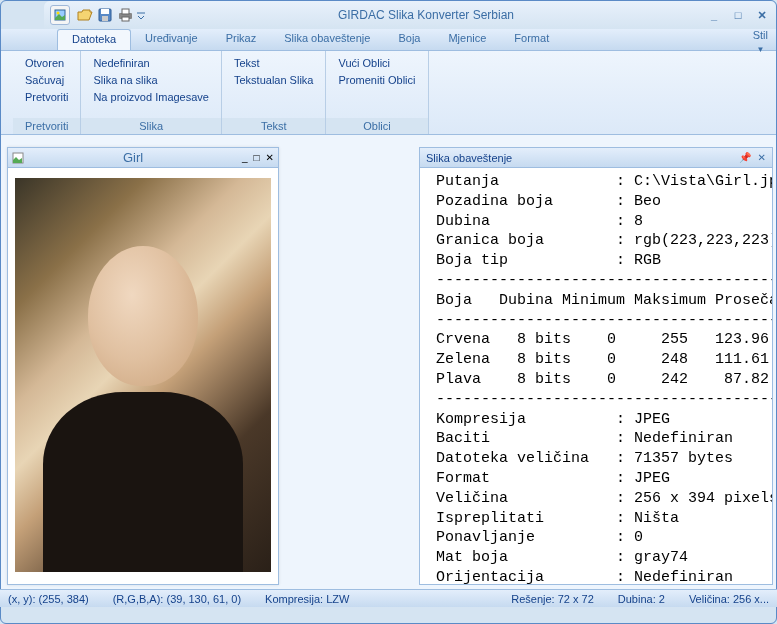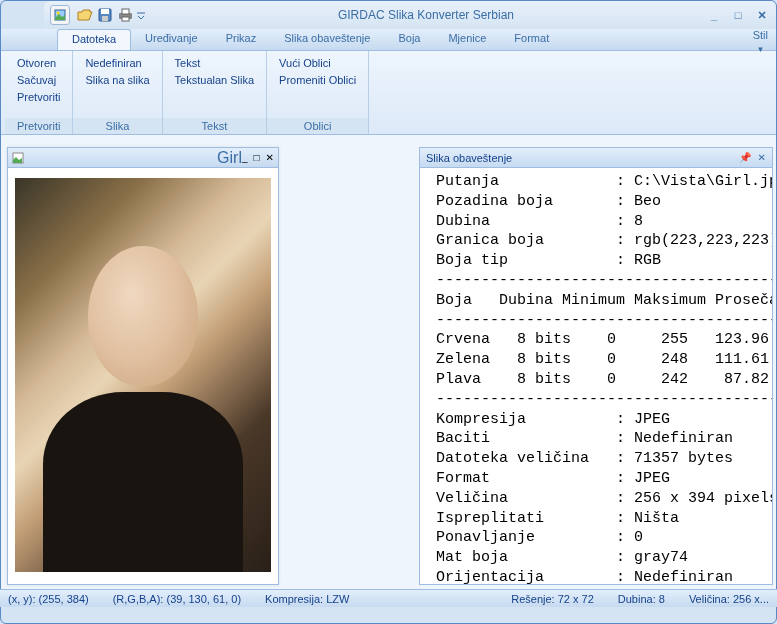--- a/index.html
+++ b/index.html
@@ -12,31 +12,31 @@
 .title-text { flex: 1; text-align: center; color: #3b6ea5; font-size: 12px; }
 .win-controls { display: flex; gap: 8px; }
 .win-btn { width: 16px; height: 16px; cursor: pointer; color: #3b6ea5; font-weight: bold; display: flex; align-items: center; justify-content: center; }
 
 .menubar { height: 22px; background: linear-gradient(#e3eefb, #c6daf0); display: flex; padding-left: 56px; border-bottom: 1px solid #9ebde0; }
 .tab { padding: 3px 14px; color: #3b6ea5; cursor: pointer; font-size: 11px; border-radius: 3px 3px 0 0; }
 .tab.active { background: #f2f7fd; border: 1px solid #9ebde0; border-bottom: none; color: #15428b; }
 .menubar-right { margin-left: auto; margin-right: 8px; display: flex; align-items: center; gap: 4px; color: #3b6ea5; cursor: pointer; flex-direction: column; }
 .dropdown-arrow { font-size: 8px; }
 
-.ribbon { height: 84px; background: linear-gradient(#eef5fd, #dce9f8); display: flex; border-bottom: 1px solid #9ebde0; padding: 0 4px; }
+.ribbon { height: 84px; background: linear-gradient(#eef5fd, #dce9f8); display: flex; border-bottom: 1px solid #9ebde0; padding: 0 12px; }
 .ribbon-group { border-right: 1px solid #b8cee6; display: flex; flex-direction: column; min-width: 60px; }
 .ribbon-items { flex: 1; display: flex; flex-direction: column; padding: 4px 8px; gap: 1px; }
 .ribbon-item { color: #15428b; padding: 2px 4px; cursor: pointer; white-space: nowrap; font-size: 11px; border-radius: 2px; }
 .ribbon-label { text-align: center; color: #3b6ea5; padding: 2px 8px; background: #d5e4f2; font-size: 11px; }
 
 .workspace { position: absolute; top: 135px; left: 1px; right: 1px; bottom: 19px; background: #eef5fd; }
 
 .child-window { position: absolute; left: 6px; top: 12px; width: 272px; height: 438px; border: 1px solid #9ebde0; background: #fff; box-shadow: 0 0 3px rgba(0,0,0,0.1); }
 .child-titlebar { height: 20px; background: linear-gradient(#e3eefb, #c6daf0); display: flex; align-items: center; padding: 0 4px; border-bottom: 1px solid #9ebde0; }
-.child-title { flex: 1; text-align: right; color: #3b6ea5; font-size: 16px; }
+.child-title { flex: 1; text-align: center; color: #3b6ea5; font-size: 13px; }
 .child-win-controls { display: flex; gap: 6px; font-size: 10px; }
 .child-img { width: 256px; height: 394px; margin: 10px 7px; background: linear-gradient(135deg, #3a3528 0%, #8a7048 20%, #d4b896 35%, #e8d5b5 45%, #c4a078 55%, #4a3828 75%, #2a2018 100%); position: relative; overflow: hidden; }
 .portrait-face { position: absolute; left: 50%; top: 28%; transform: translate(-50%,-30%); width: 110px; height: 140px; background: radial-gradient(ellipse at 40% 35%, #f0d8c0 0%, #e0c0a0 50%, #c8a078 100%); border-radius: 50% 50% 48% 48%; }
 .portrait-hair { position: absolute; left: 50%; top: 0; transform: translateX(-50%); width: 220px; height: 300px; background: radial-gradient(ellipse at 50% 20%, #b89058 0%, #9a7038 40%, #6a4818 100%); border-radius: 50% 50% 30% 30%; z-index: -1; }
 .portrait-body { position: absolute; left: 50%; bottom: 0; transform: translateX(-50%); width: 200px; height: 180px; background: #1a1410; border-radius: 40% 40% 0 0; }
 
 .info-panel { position: absolute; left: 418px; right: 3px; top: 12px; bottom: 20px; border: 1px solid #9ebde0; background: #fff; display: flex; flex-direction: column; }
 .info-header { height: 20px; background: linear-gradient(#e3eefb, #c6daf0); display: flex; align-items: center; padding: 0 6px; border-bottom: 1px solid #9ebde0; }
 .info-title { flex: 1; color: #15428b; font-size: 11px; }
 .info-header-btns { display: flex; gap: 6px; color: #3b6ea5; font-size: 10px; }
@@ -119,20 +119,21 @@
         <div class="ribbon-item">Otvoren</div>
         <div class="ribbon-item">Sačuvaj</div>
         <div class="ribbon-item">Pretvoriti</div>
       </div>
       <div class="ribbon-label">Pretvoriti</div>
     </div>
     <div class="ribbon-group">
       <div class="ribbon-items">
         <div class="ribbon-item">Nedefiniran</div>
         <div class="ribbon-item">Slika na slika</div>
+        <div class="ribbon-item">Na proizvod Imagesave</div>
       </div>
       <div class="ribbon-label">Slika</div>
     </div>
     <div class="ribbon-group">
       <div class="ribbon-items">
         <div class="ribbon-item">Tekst</div>
         <div class="ribbon-item">Tekstualan Slika</div>
       </div>
       <div class="ribbon-label">Tekst</div>
     </div>
@@ -205,15 +206,15 @@
   </div>
 
 </div>
 
 <div class="statusbar">
   <span>(x, y): (255, 384)</span>
   <span>(R,G,B,A): (39, 130, 61, 0)</span>
   <span>Kompresija: LZW</span>
   <span class="sb-spacer"></span>
   <span>Rešenje: 72 x 72</span>
-  <span>Dubina: 8</span>
+  <span>Dubina: 2</span>
   <span>Veličina: 256 x...</span>
 </div>
 
 </body></html>

